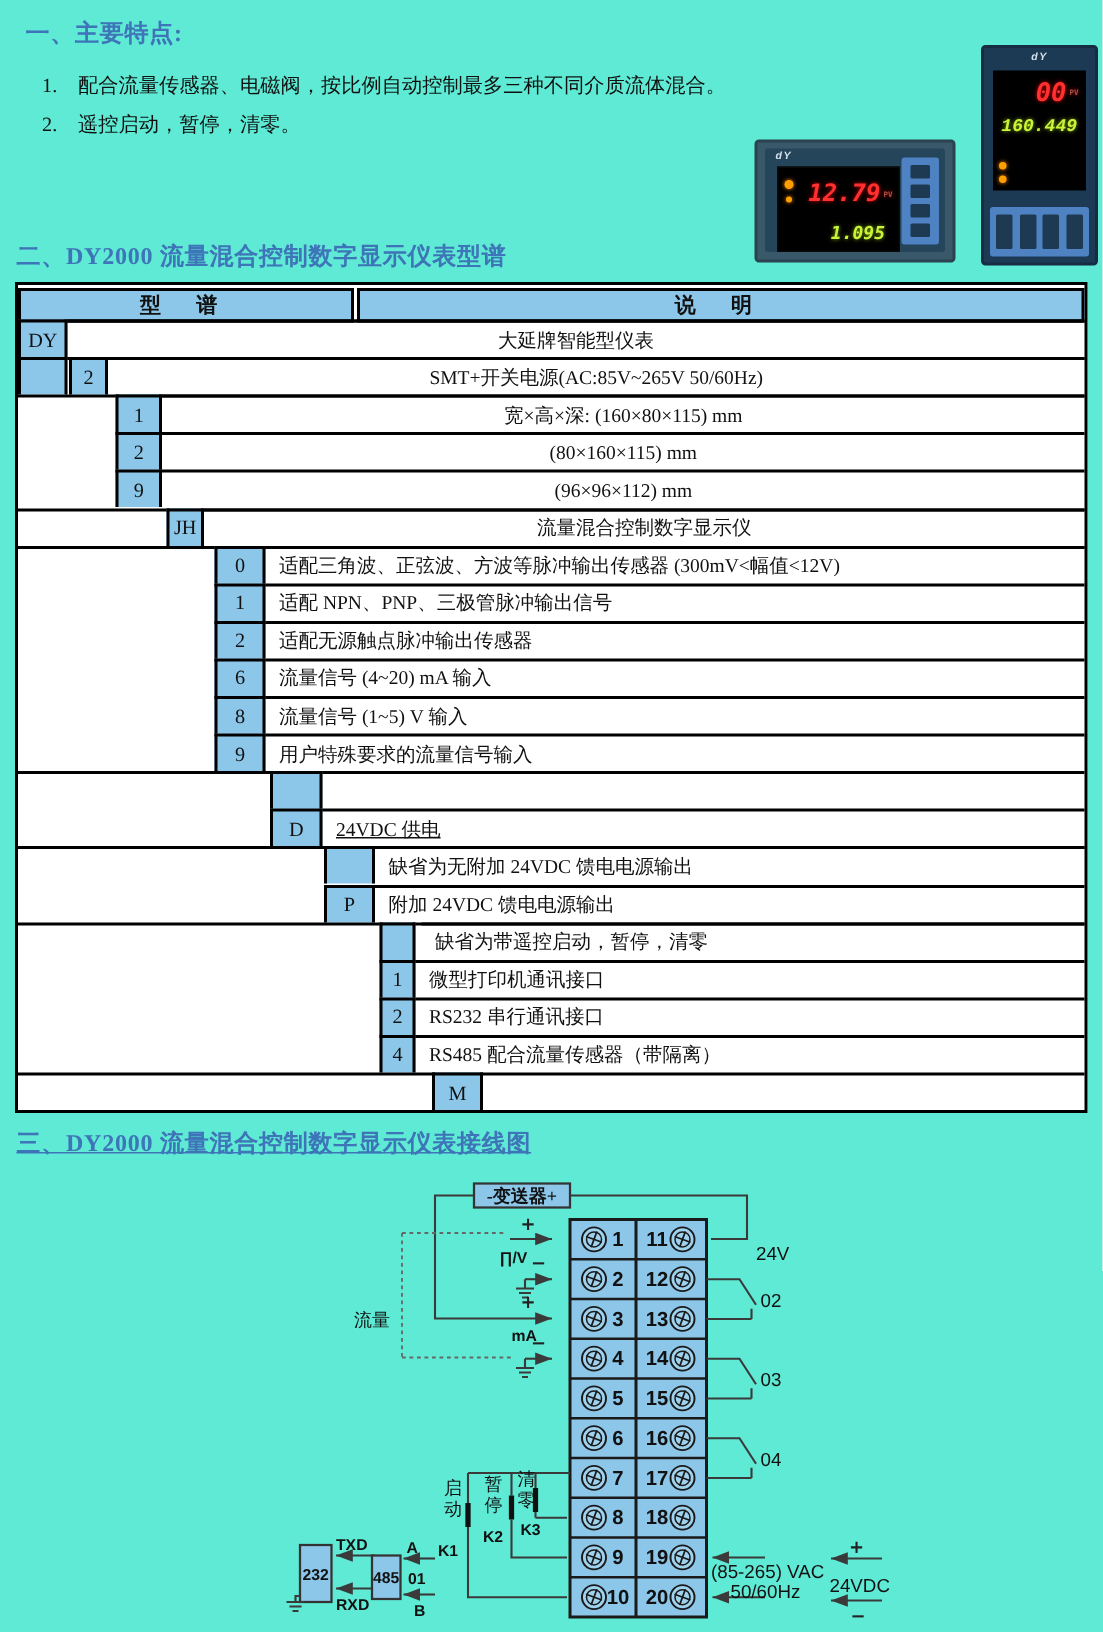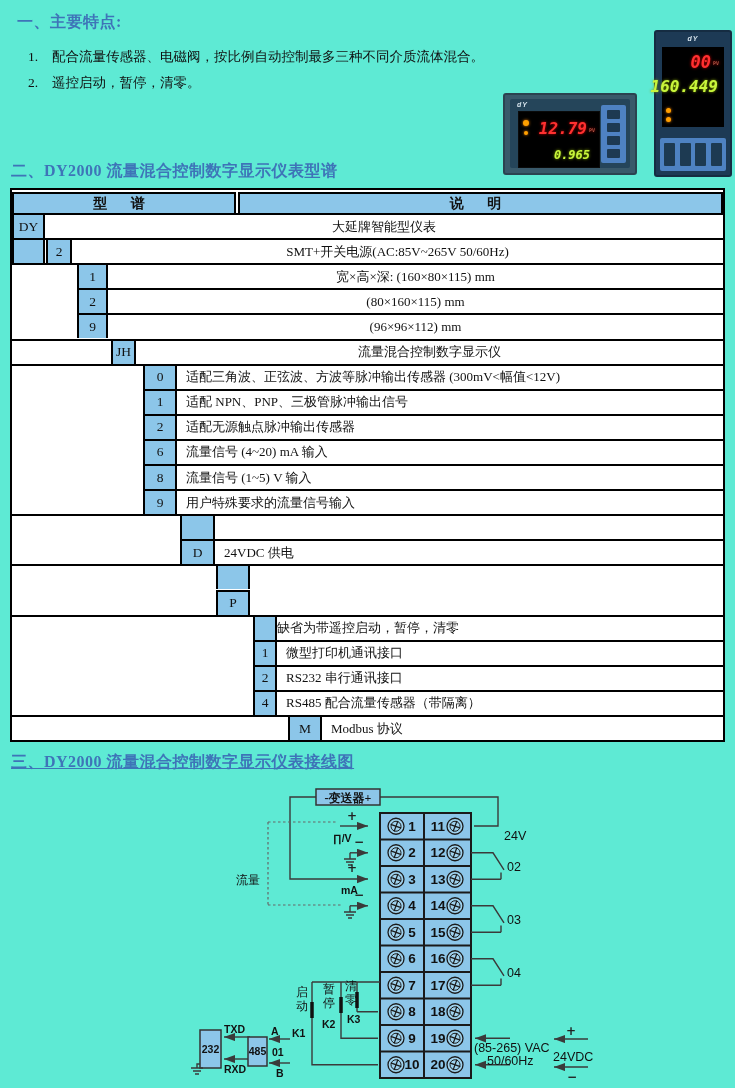--- a/index.html
+++ b/index.html
@@ -71,36 +71,36 @@
     <span class="num">2.</span><span>遥控启动，暂停，清零。</span>
   </div>
 
   <div class="dev" id="dev-h">
     <div class="face">
       <div class="dev-logo">dY</div>
       <div class="screen">
         <span class="led" style="left:4px;top:8px;width:6px;height:6px;"></span>
         <span class="led" style="left:5px;top:19px;width:4px;height:4px;"></span>
         <div class="seg red" style="right:4px;top:7px;font-size:16px;"><span>12.79</span><span class="pv-tag">PV</span></div>
-        <div class="seg grn" style="right:9px;bottom:5px;font-size:12px;">0.965</div>
+        <div class="seg grn" style="right:9px;bottom:5px;font-size:12px;">1.095</div>
       </div>
       <div class="keys">
         <span class="key"></span>
         <span class="key"></span>
         <span class="key"></span>
         <span class="key"></span>
       </div>
     </div>
   </div>
 
   <div class="dev" id="dev-v">
     <div class="dev-logo">dY</div>
     <div class="screen">
       <div class="seg red" style="right:5px;top:5px;font-size:17px;"><span>00</span><span class="pv-tag">PV</span></div>
-      <div class="seg grn" style="right:6px;top:30px;font-size:16px;">160.449</div>
+      <div class="seg grn" style="right:6px;top:30px;font-size:12px;font-family:Liberation Mono, monospace;">160.449</div>
       <span class="led" style="left:4px;bottom:14px;width:5px;height:5px;"></span>
       <span class="led" style="left:4px;bottom:5px;width:5px;height:5px;"></span>
     </div>
     <div class="keys">
       <span class="key"></span>
       <span class="key"></span>
       <span class="key"></span>
       <span class="key"></span>
     </div>
   </div>
@@ -164,50 +164,51 @@
         <div class="trow" style="top: 299.1px; height: 25.1px;">
           <div class="code" style="left: 131px; width: 34px;">9</div>
           <div class="desc left" style="left: 165px; right: 0px;">用户特殊要求的流量信号输入</div>
         </div>
         <div class="trow" style="top: 324.2px; height: 25.1px;">
           <div class="hline"></div>
           <div class="code" style="left: 168px; width: 35px;"></div>
         </div>
         <div class="trow" style="top: 349.3px; height: 25.1px;">
           <div class="code" style="left: 168px; width: 35px;">D</div>
-          <div class="desc left" style="left: 203px; right: 0px;">24VDC 供电</div>
+          <div class="desc left" style="left: 203px; right: 0px; text-decoration: underline;">24VDC 供电</div>
         </div>
         <div class="trow" style="top: 374.4px; height: 25.1px;">
           <div class="hline"></div>
           <div class="code" style="left: 204px; width: 34px;"></div>
+          <div class="desc left" style="left: 238px; right: 0px;">缺省为无附加 24VDC 馈电电源输出</div>
         </div>
         <div class="trow" style="top: 399.5px; height: 25.1px;">
           <div class="code" style="left: 204px; width: 34px;">P</div>
+          <div class="desc left" style="left: 238px; right: 0px;">附加 24VDC 馈电电源输出</div>
         </div>
         <div class="trow" style="top: 424.6px; height: 25.1px;">
           <div class="hline"></div>
           <div class="code" style="left: 241px; width: 24px;"></div>
-          <div class="desc left" style="left: 256px; right: 0px;">缺省为带遥控启动，暂停，清零</div>
+          <div class="desc left" style="left: 269px; right: 0px;">缺省为带遥控启动，暂停，清零</div>
         </div>
         <div class="trow" style="top: 449.7px; height: 25.1px;">
           <div class="code" style="left: 241px; width: 24px;">1</div>
           <div class="desc left" style="left: 265px; right: 0px;">微型打印机通讯接口</div>
         </div>
         <div class="trow" style="top: 474.8px; height: 25.1px;">
           <div class="code" style="left: 241px; width: 24px;">2</div>
           <div class="desc left" style="left: 265px; right: 0px;">RS232 串行通讯接口</div>
         </div>
         <div class="trow" style="top: 499.9px; height: 25.1px;">
           <div class="code" style="left: 241px; width: 24px;">4</div>
           <div class="desc left" style="left: 265px; right: 0px;">RS485 配合流量传感器（带隔离）</div>
         </div>
         <div class="trow" style="top: 525px; height: 25.1px;">
           <div class="hline"></div>
           <div class="code" style="left: 276px; width: 34px;">M</div>
-          <div class="desc left" style="left: 310px; right: 0px;">Modbus 协议</div>
         </div>
       </div>
   </div>
 
   <div class="heading" style="left:11px;top:752px;text-decoration:underline;">三、DY2000 流量混合控制数字显示仪表接线图</div>
 
   <svg id="wiring" width="735" height="308" viewBox="0 0 735 308">
     <defs>
       <marker id="arr" markerWidth="9" markerHeight="8" refX="8" refY="3" orient="auto">
         <path d="M0,0 L8,3 L0,6 Z" fill="#3a3a3a"></path>

